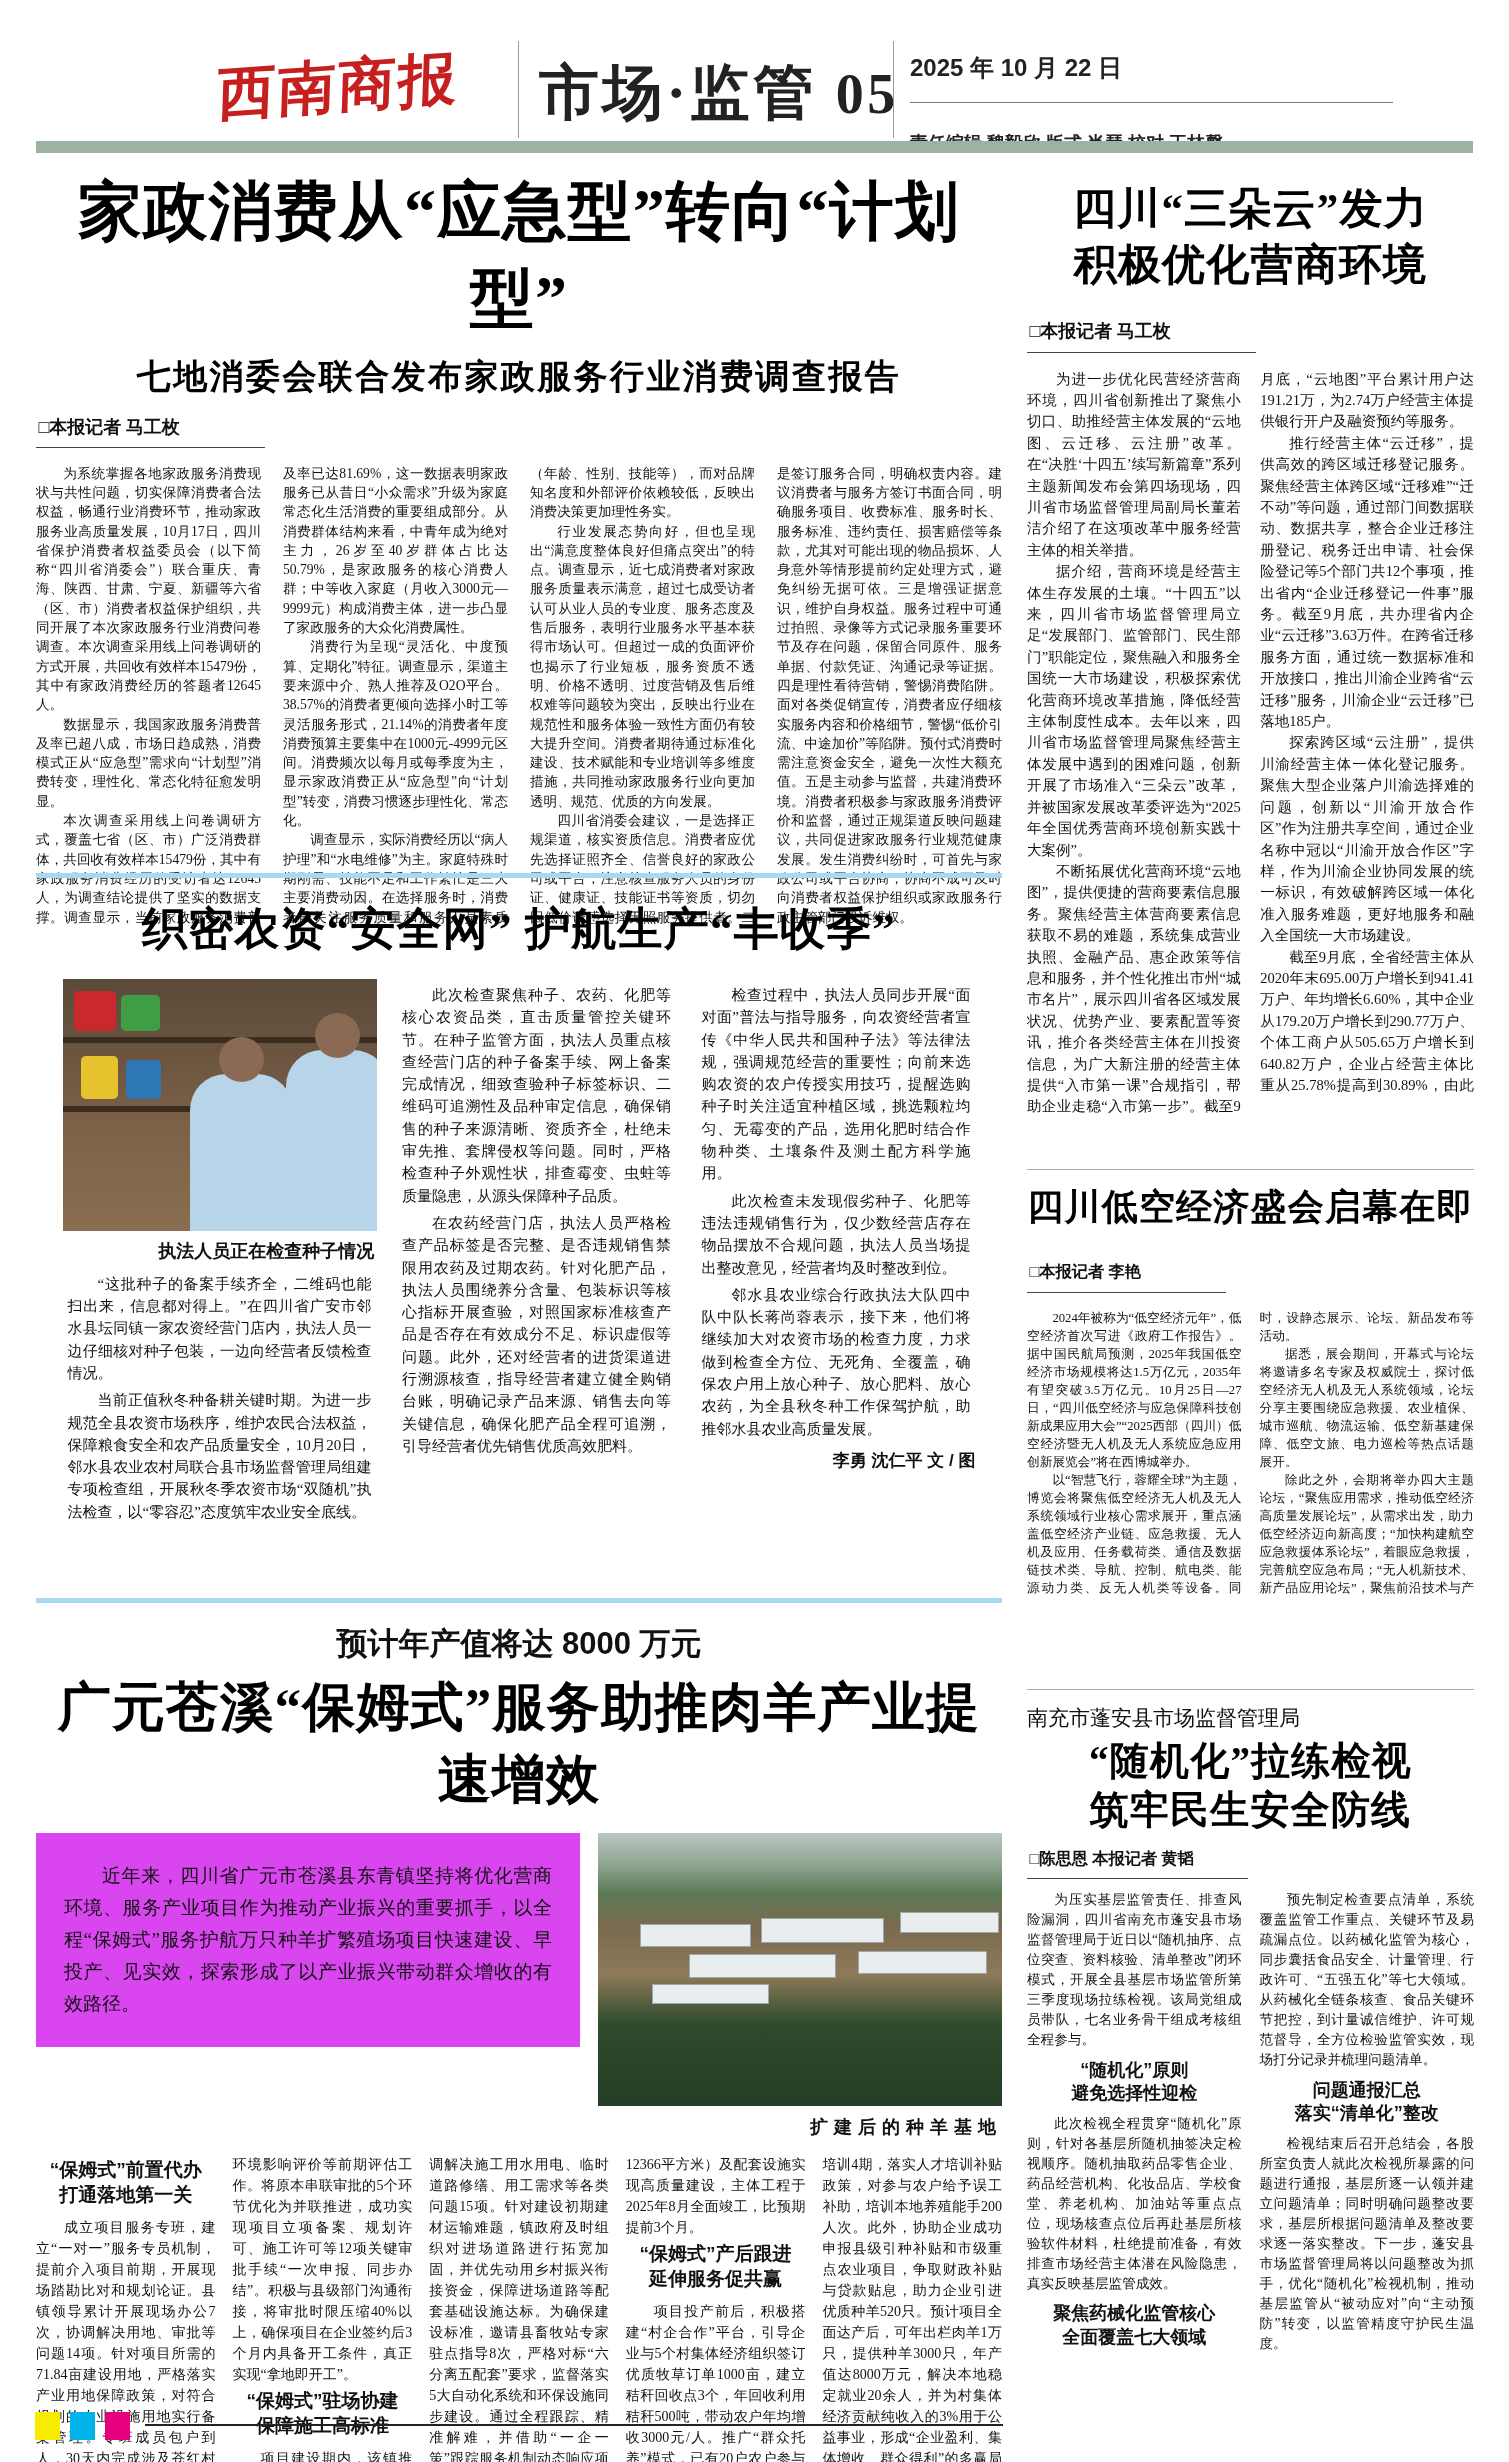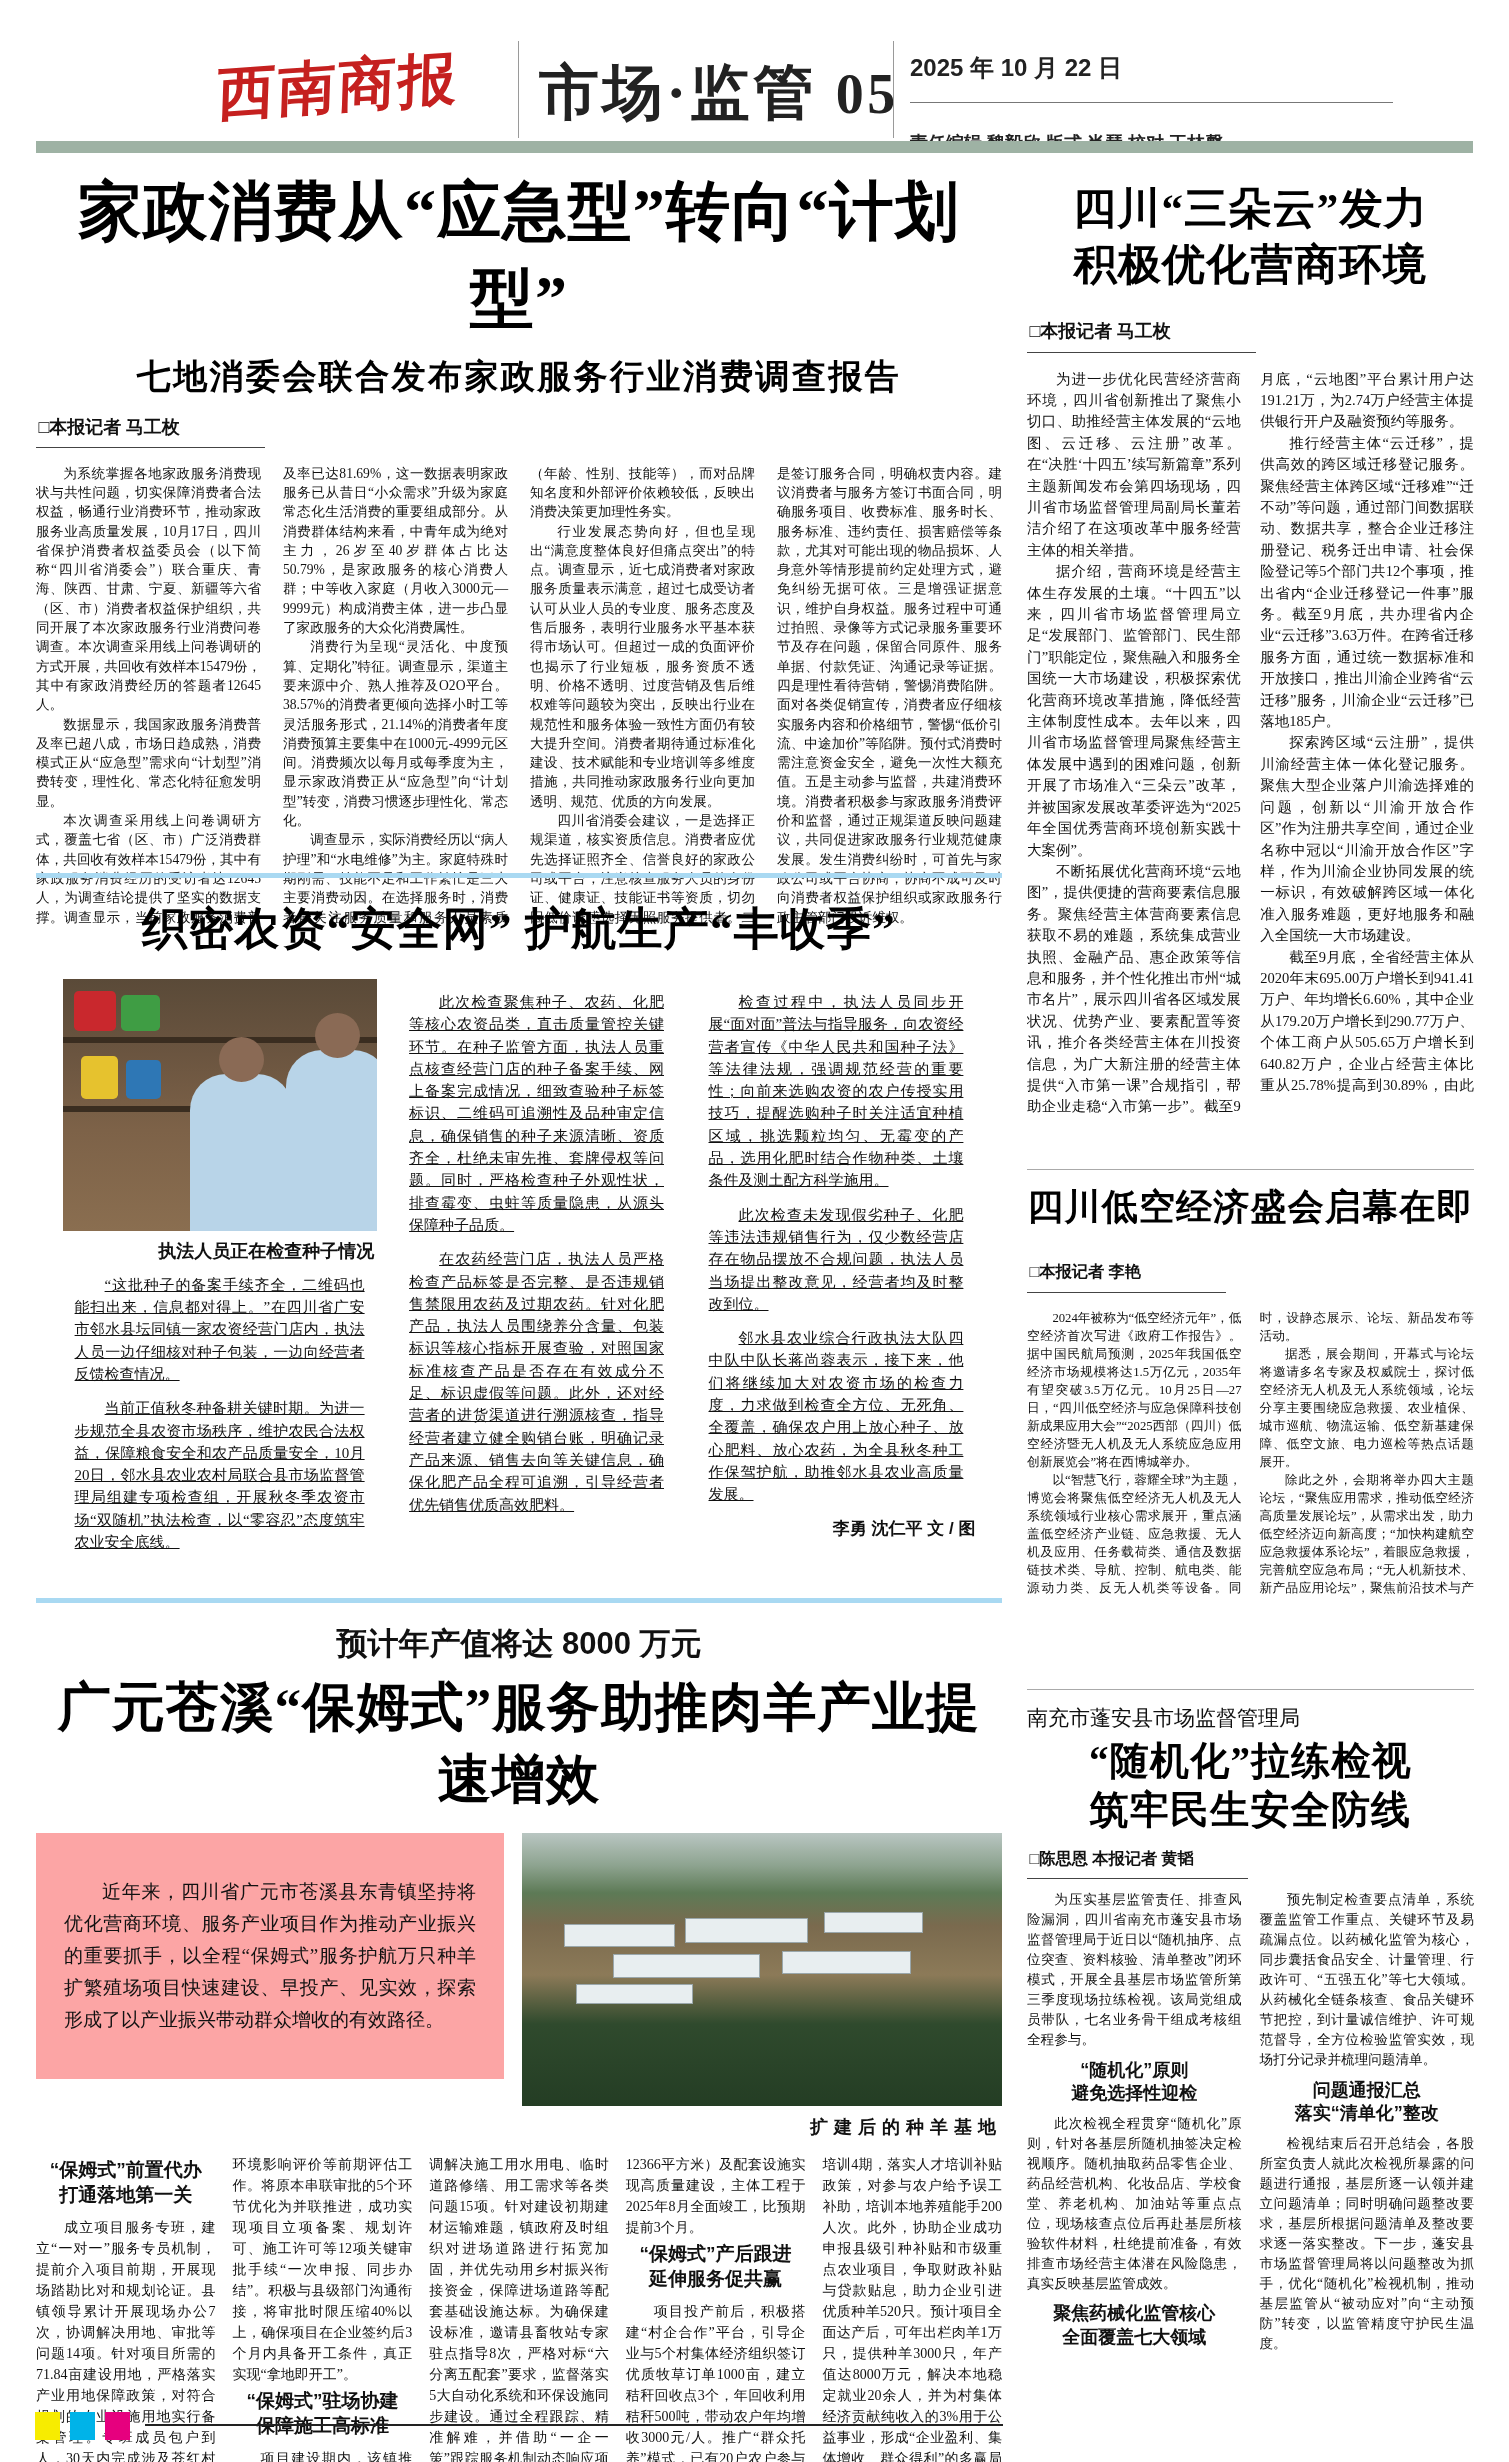--- a/index.html
+++ b/index.html
@@ -37,21 +37,21 @@
   #sdy-art{left:1027px;top:181px;width:447px;}
   #sdy-art .headline{font-size:43px;line-height:1.3;letter-spacing:1.2px;}
   #sdy-body{margin-top:15.7px;column-count:2;column-gap:19.3px;
             font-size:14.5px;line-height:21.4px;height:754px;overflow:hidden;}
   
   #nz-box{left:36px;top:873px;width:966px;height:730px;box-sizing:border-box;
           border-top:5.4px solid #a9d9f2;border-bottom:5.4px solid #a9d9f2;padding:20.5px 26.6px 12px 26.6px;}
   #nz-box .headline{font-size:45px;letter-spacing:1.2px;}
   #nz-box .subheadline{font-size:29px;margin-top:11px;letter-spacing:1.2px;}
   #nz-cols{display:flex;gap:20.5px;margin-top:20.5px;font-size:15px;line-height:22.3px;}
-  #nz-cols p{margin:12px;text-indent:2em;text-align:justify;text-decoration:underline;}
+  #nz-cols p{margin:5px;text-indent:2em;text-align:justify;}
   #nz-col1{width:314px;flex:none;}
   #nz-col2,#nz-col3{flex:1;}
   #nz-photo{width:314px;height:252px;position:relative;overflow:hidden;background:
      linear-gradient(180deg,#5a4a38 0%,#6b5540 30%,#7d6248 60%,#8a6e50 100%);}
   #nz-photo .shelf{position:absolute;left:0;width:100%;height:6px;background:#3a2d20;}
   #nz-photo .pail{position:absolute;border-radius:4.8px;}
   #nz-person{position:absolute;bottom:0;width:103px;height:157px;background:#b8d4e8;
      border-radius:36px 36px 0 0;}
   #nz-person:before{content:"";position:absolute;top:-37px;left:29px;width:45px;height:45px;
      border-radius:50%;background:#8a6a55;}
@@ -69,22 +69,22 @@
   #pa-art .headline{font-size:39px;line-height:1.25;margin-top:4.8px;letter-spacing:1.2px;}
   #pa-art .byline{font-size:16.3px;margin-top:13.3px;padding-right:54px;}
   #pa-body{margin-top:11px;column-count:2;column-gap:18px;
            font-size:13.6px;line-height:20px;height:587px;overflow:hidden;}
   #pa-body .subhead{font-size:18px;line-height:1.3;margin:8.5px 0 8.5px 0;}
   
   #bm-art{left:36px;top:1623px;width:966px;}
   #bm-kicker{font-size:31px;font-weight:900;text-align:center;font-family:"Liberation Sans",sans-serif;}
   #bm-art .headline{font-size:53px;margin-top:7.2px;letter-spacing:1.2px;}
   #bm-row1{display:flex;gap:18px;margin-top:17px;align-items:stretch;}
-  #bm-intro{width:468px;flex:none;background:#fca5a5;box-sizing:border-box;
-            padding:43px 28px;font-size:19px;line-height:32px;text-indent:2em;text-align:justify;
+  #bm-intro{width:544px;flex:none;background:#d946ef;box-sizing:border-box;
+            padding:27px 28px;font-size:19px;line-height:32px;text-indent:2em;text-align:justify;
             align-self:flex-start;}
   #bm-photo-wrap{flex:1;}
   #bm-photo{width:100%;height:273px;position:relative;overflow:hidden;background:
      linear-gradient(180deg,#b9c6c2 0%,#8da38f 12%,#5d7a56 22%,#7a6a4e 34%,#8c7a58 52%,#2f4a2d 70%,#243d24 100%);}
   #bm-photo .barn{position:absolute;background:#e8eef0;border:0.6px solid #9aa7ab;}
   #bm-caption{font-size:18px;font-weight:900;text-align:right;letter-spacing:6px;margin-top:8.5px;
      font-family:"Liberation Serif",serif;}
   #bm-row2{margin-top:15.7px;column-count:5;column-gap:17px;
            font-size:14px;line-height:21px;height:370px;overflow:hidden;}
   #bm-row2 .subhead{font-size:19px;line-height:1.3;margin:3.6px 0 9.7px 0;}

